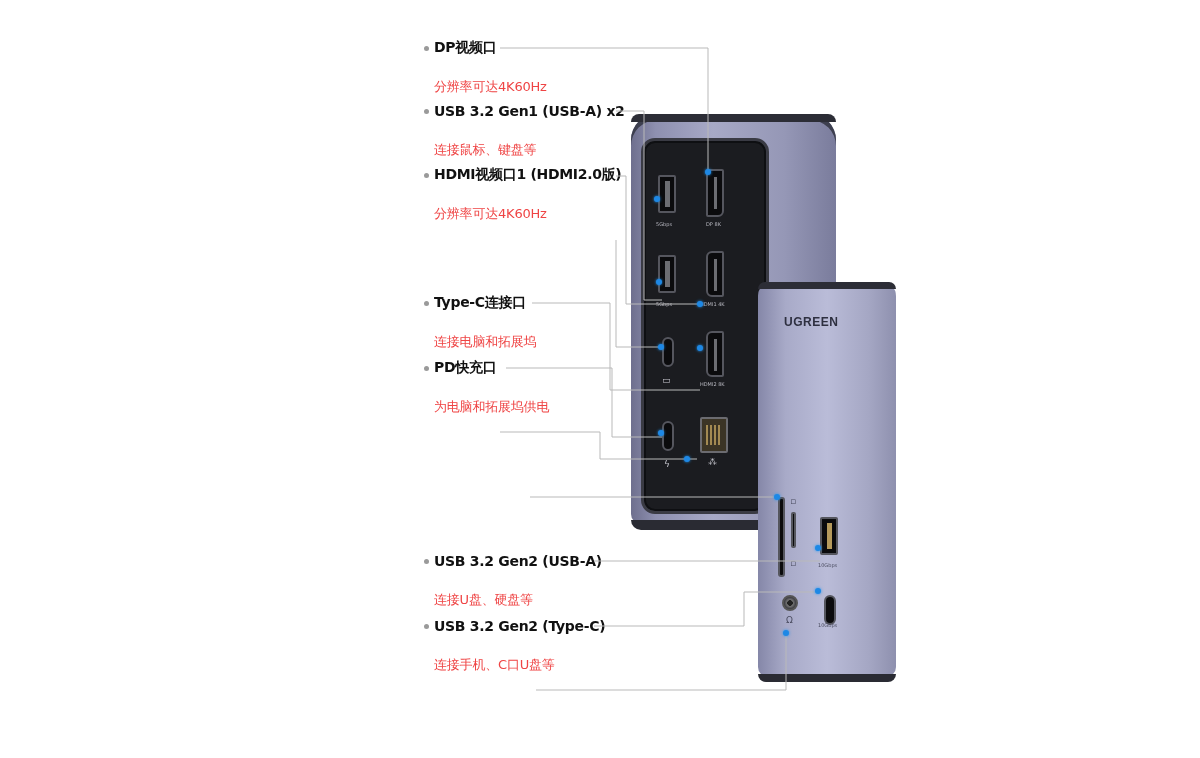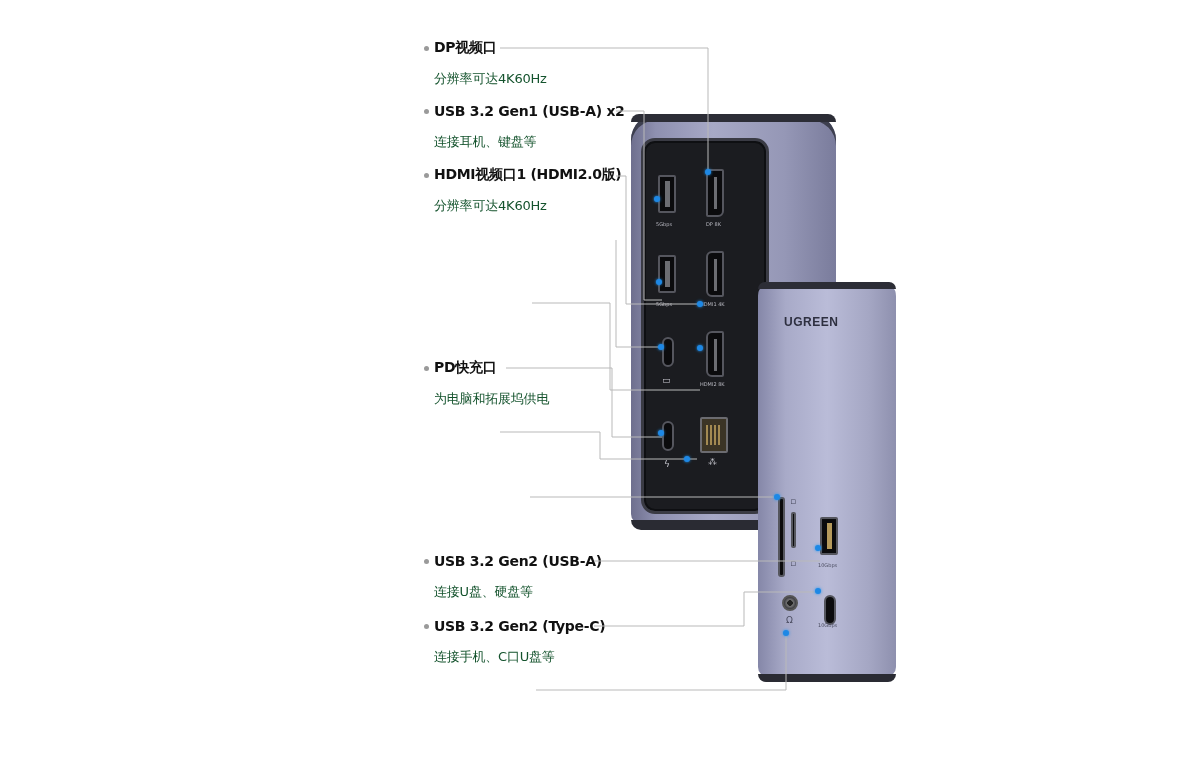--- a/index.html
+++ b/index.html
@@ -5,21 +5,21 @@
   html, body { margin: 0; padding: 0; background: #ffffff; }
   body { width: 1200px; height: 758px; position: relative; overflow: hidden;
          font-family: "DejaVu Sans", "Liberation Sans", sans-serif; }
   .stage { position: absolute; left: 0; top: 0; width: 1200px; height: 758px; }
 
   
   .callout { position: absolute; left: 424px; }
   .callout .title-row { display: flex; align-items: center; height: 20px; }
   .callout .bullet { width: 5px; height: 5px; border-radius: 50%; background: #9a9a9a; margin-right: 5px; flex: none; }
   .callout .title { font-size: 14px; font-weight: bold; color: #111; white-space: nowrap; letter-spacing: -0.3px; }
-  .callout .desc { font-size: 13px; color: #14532d; margin-left: 10px; margin-top: 12px; white-space: nowrap; letter-spacing: -0.2px; }
+  .callout .desc { font-size: 13px; color: #ef4444; margin-left: 10px; margin-top: 20px; white-space: nowrap; letter-spacing: -0.2px; }
 
   
   svg.leaders { position: absolute; left: 0; top: 0; width: 1200px; height: 758px; pointer-events: none; z-index: 5; }
 
   
   .unit-rear { position: absolute; left: 631px; top: 114px; width: 205px; height: 410px;
     border-radius: 26px 26px 10px 10px;
     background: linear-gradient(90deg, #6e6f8e 0%, #8e90b0 12%, #a7a9c6 40%, #9597b6 75%, #7a7c9c 100%);
     box-shadow: inset 0 6px 0 #3d3f4f; }
   .unit-rear .top-lip { position: absolute; left: 0; top: 0; right: 0; height: 8px; border-radius: 26px 26px 0 0; background: #2c2d36; }
@@ -67,28 +67,35 @@
         <span class="bullet"></span>
         <span class="title">DP视频口</span>
       </div>
     <div class="desc">分辨率可达4K60Hz</div>
   </div>
   <div class="callout" style="top:101px">
     <div class="title-row">
         <span class="bullet"></span>
         <span class="title">USB 3.2 Gen1 (USB-A) x2</span>
       </div>
-    <div class="desc">连接耳机、键盘等</div>
+    <div class="desc">连接鼠标、键盘等</div>
   </div>
   <div class="callout" style="top:165px">
     <div class="title-row">
         <span class="bullet"></span>
         <span class="title">HDMI视频口1 (HDMI2.0版)</span>
       </div>
     <div class="desc">分辨率可达4K60Hz</div>
+  </div>
+  <div class="callout" style="top:293px">
+    <div class="title-row">
+        <span class="bullet"></span>
+        <span class="title">Type-C连接口</span>
+      </div>
+    <div class="desc">连接电脑和拓展坞</div>
   </div>
   <div class="callout" style="top:358px">
     <div class="title-row">
         <span class="bullet"></span>
         <span class="title">PD快充口</span>
       </div>
     <div class="desc">为电脑和拓展坞供电</div>
   </div>
   <div class="callout" style="top:551px">
     <div class="title-row">

